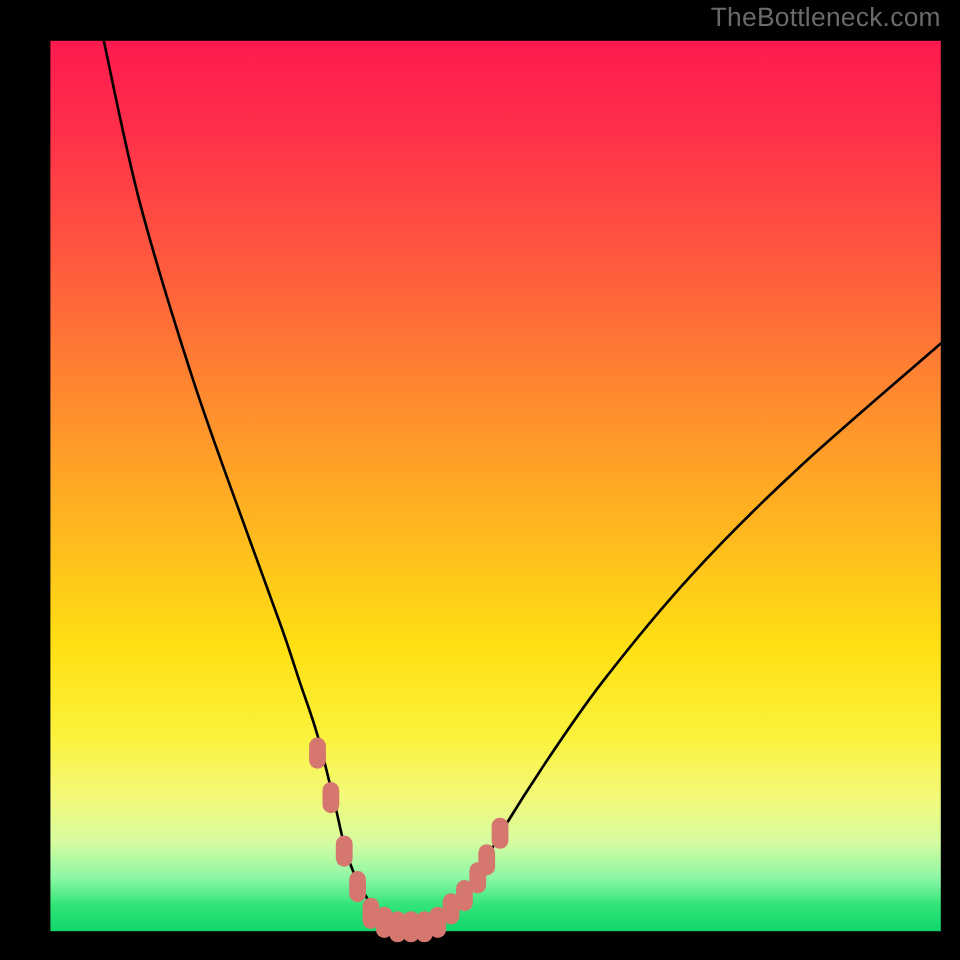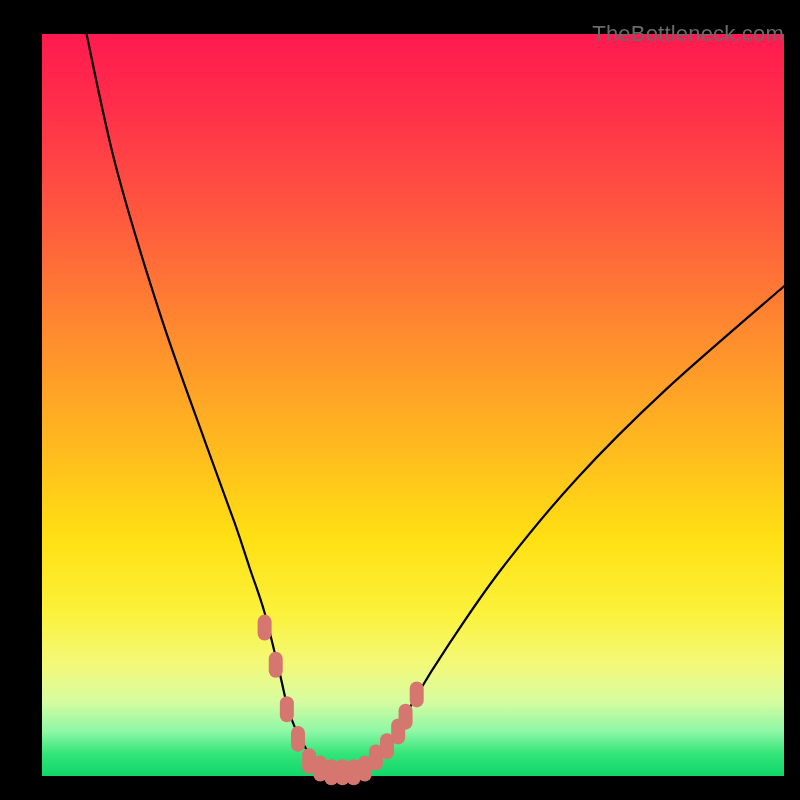--- a/index.html
+++ b/index.html
@@ -36,21 +36,21 @@
       #fbf23b 78%,
       #f3f97a 85%,
       #d6fca0 90%,
       #8df7a6 94%,
       #33e579 97%,
       #10d66a 100%
     );
   }
   .watermark {
     position: absolute;
-    top: 21px;
+    top: 2px;
     right: 16px;
     color: #6a6a6a;
     font-size: 22px;
     letter-spacing: 0.2px;
     user-select: none;
   }
   svg.curve {
     position: absolute;
     left: 0;
     top: 0;

